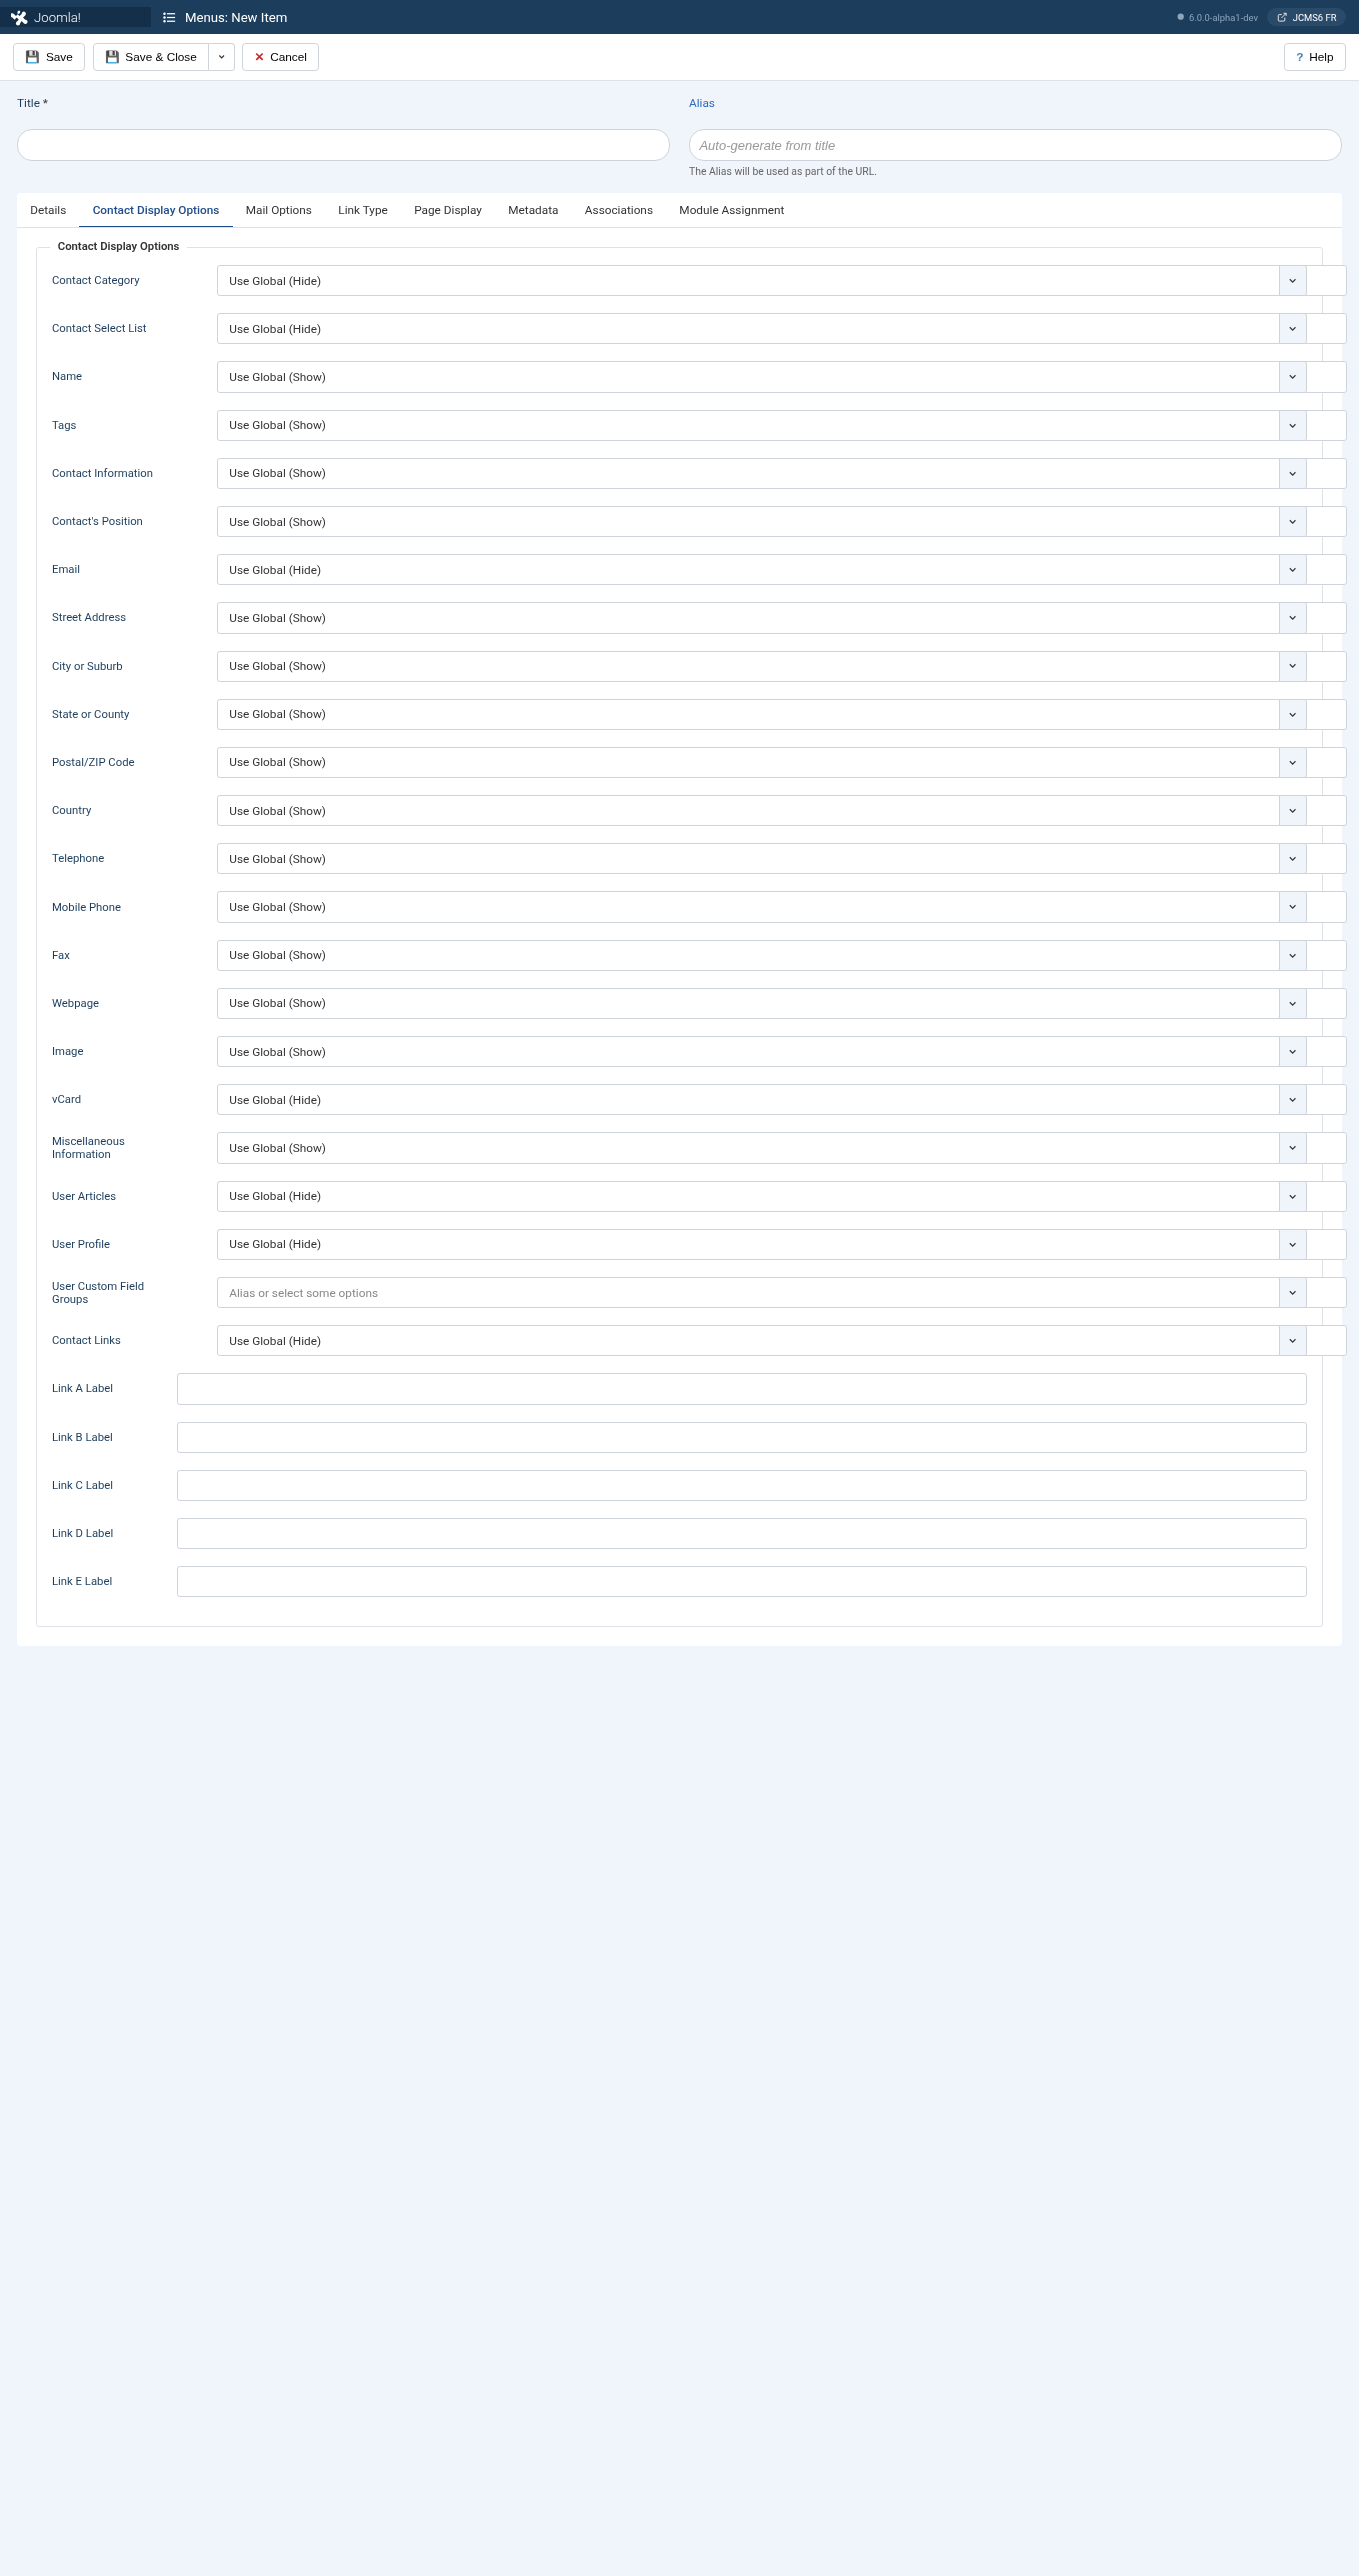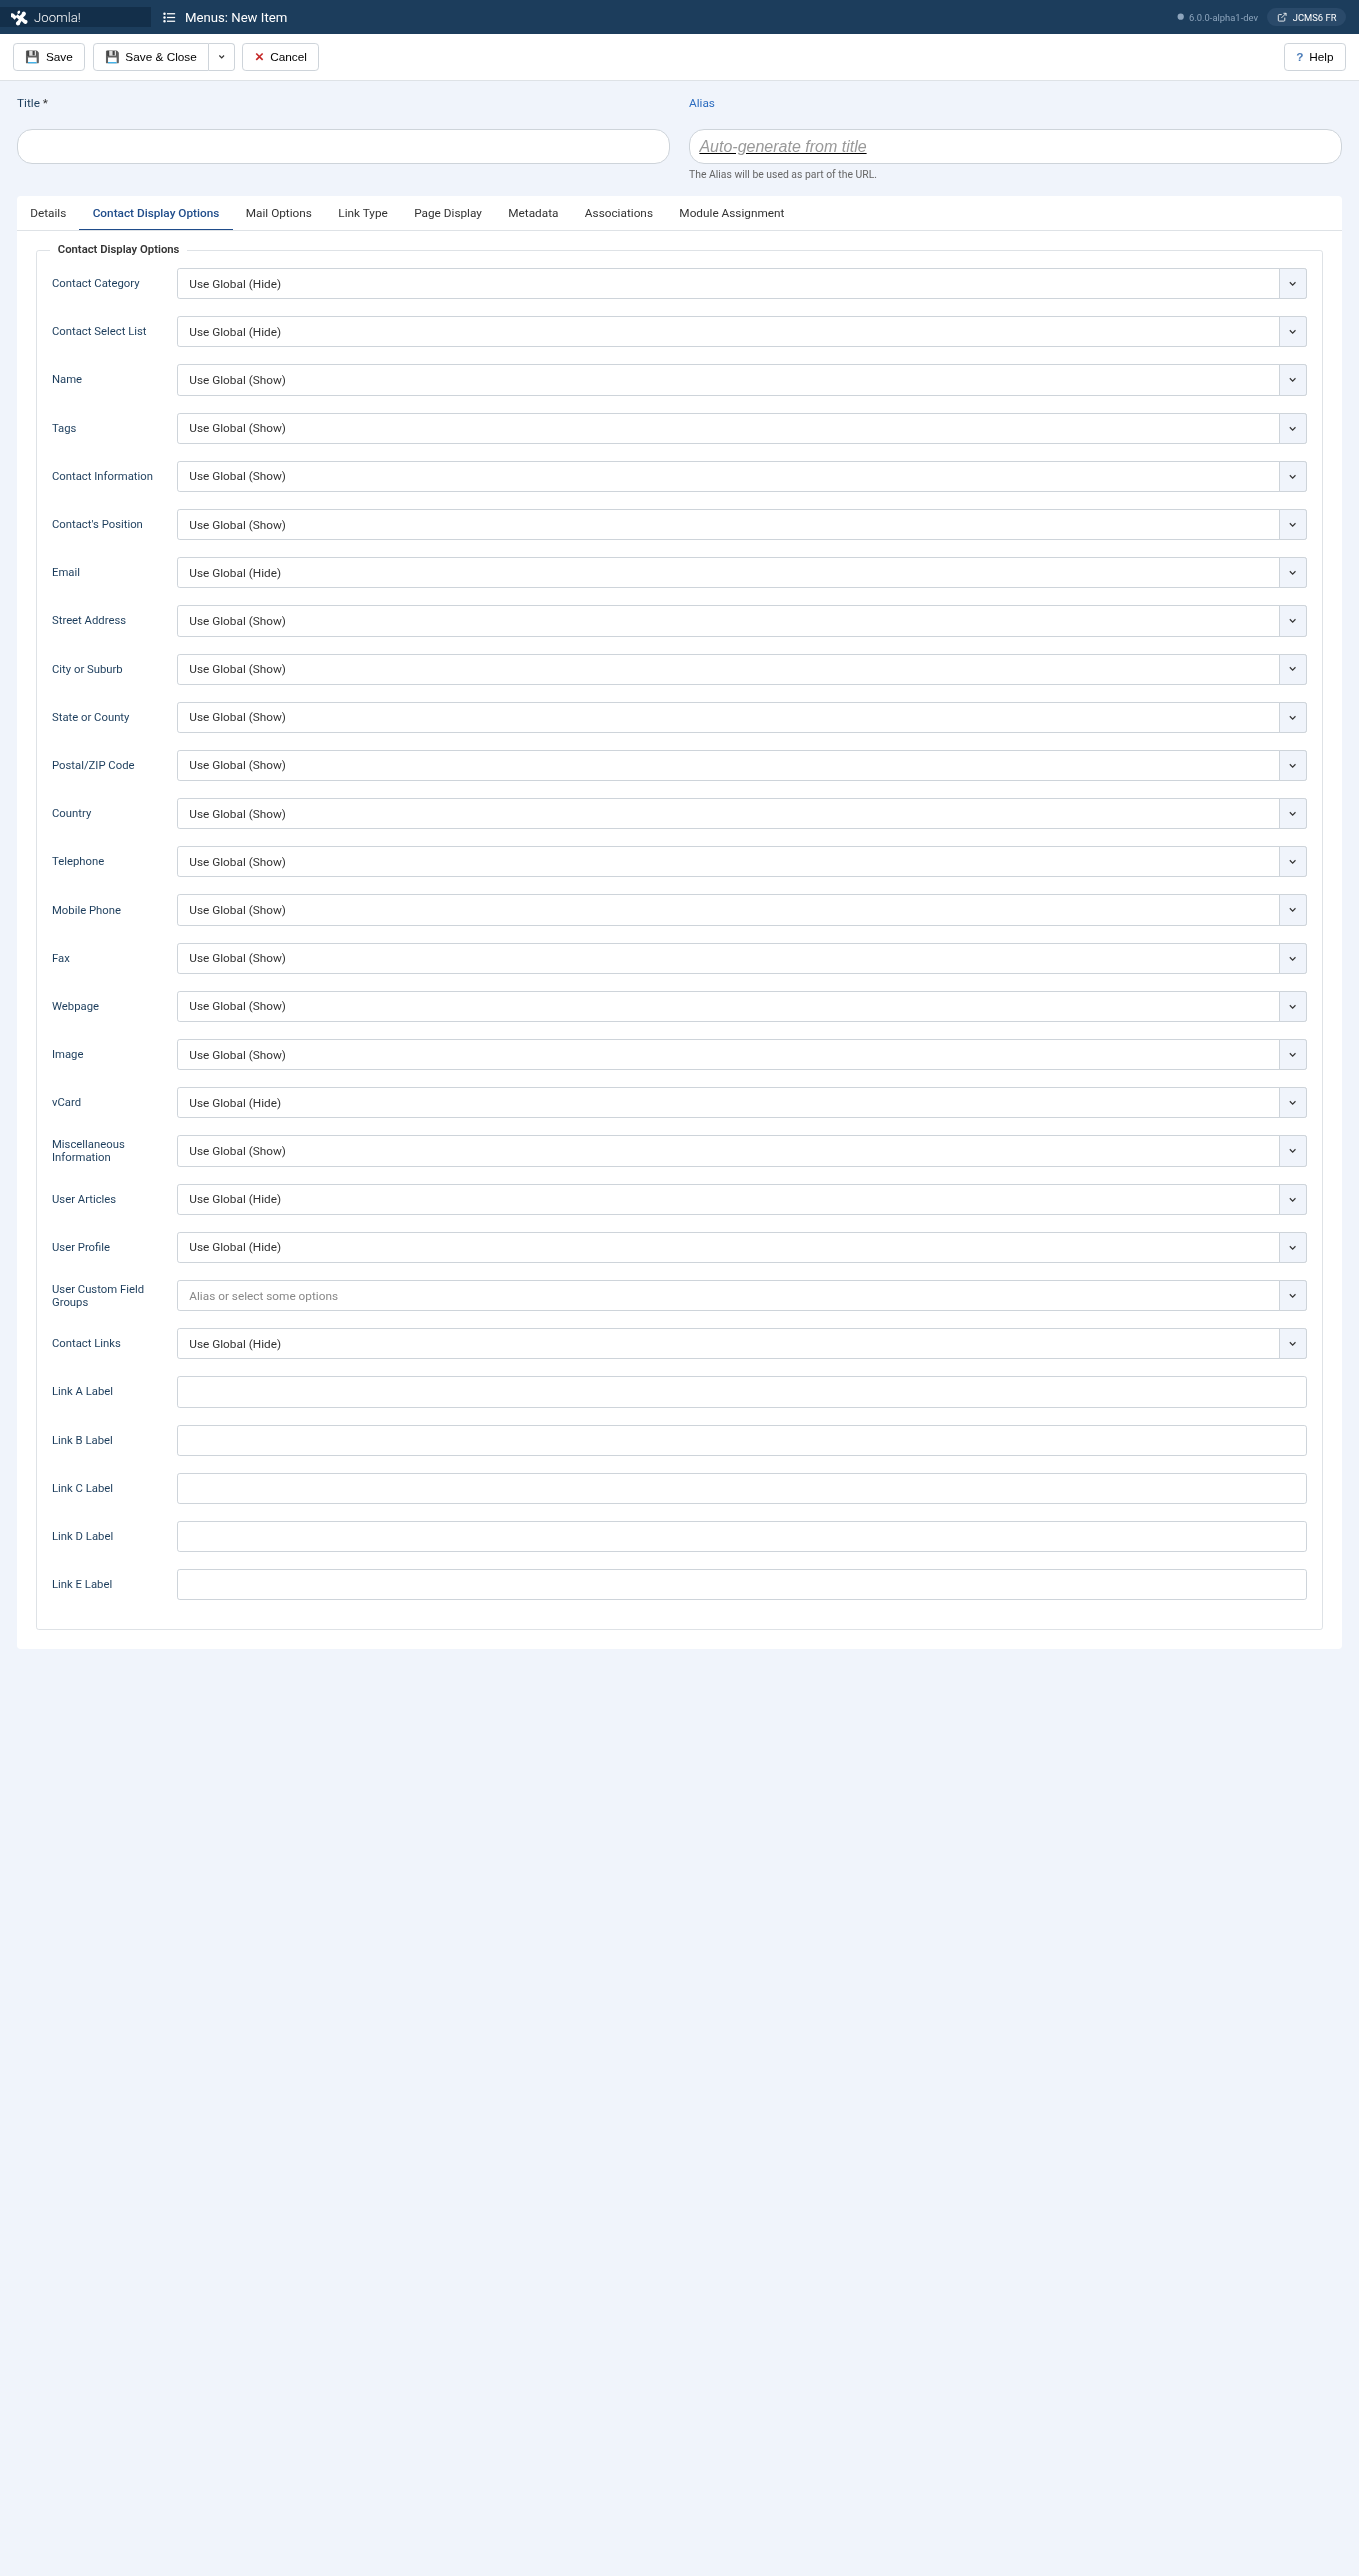--- a/index.html
+++ b/index.html
@@ -19,35 +19,35 @@
 .btn-grp .btn:last-child { border-top-left-radius: 0; border-bottom-left-radius: 0; border-left: 0; padding: 5.7px 7.6px; }
 .icon-save { color: #2f7d32; font-weight: bold; }
 .icon-cancel { color: #c52828; font-weight: bold; }
 .toolbar-right { margin-left: auto; }
 .icon-help { color: #4b7cb8; font-weight: bold; }
 .form-top { padding: 15px 17px 9.4px; display: flex; gap: 19px; }
 .form-top-col { flex: 1; }
 .form-top-label { font-size: 11.8px; color: #1c3d5c; margin-bottom: 19px; }
 .form-top-label.alias { color: #2c6cbf; }
 .form-top-label .req { color: #333; }
-.form-input { width: 100%; border: 0.9px solid #ced4da; border-radius: 15px; padding: 7.6px 9.4px; font-size: 16px; background: #fff; text-decoration: underline; }
+.form-input { width: 100%; border: 0.9px solid #ced4da; border-radius: 15px; padding: 7.6px 9.4px; font-size: 13px; background: #fff; }
 .form-input::placeholder { color: #999; font-style: italic; }
 .form-hint { font-size: 10.4px; color: #666; margin-top: 3.8px; }
 .content-card { background: #fff; margin: 5.7px 17px 17px; border-radius: 3.8px; }
 .tabs { display: flex; border-bottom: 0.9px solid #dee2e6; padding: 0; }
 .tab { padding: 9.4px 13.2px; font-size: 11.8px; color: #333; cursor: pointer; border-bottom: 1.9px solid transparent; }
 .tab.active { color: #1f4c8a; border-bottom-color: #1f4c8a; font-weight: 500; }
 .tab-body { padding: 19px; }
 .fieldset { border: 0.9px solid #dee2e6; border-radius: 2.8px; padding: 17px 15px 11.3px; position: relative; }
 .fieldset-label { position: absolute; top: -7.6px; left: 13.2px; background: #fff; padding: 0 7.6px; font-size: 11.3px; font-weight: 600; color: #333; }
 .form-row { display: flex; align-items: center; margin-bottom: 17px; }
 .form-row-label { width: 125px; font-size: 11.3px; color: #1c3d5c; padding-right: 9.4px; }
 .form-row-ctrl { flex: 1; }
 .select-wrap { position: relative; }
-.select-field { width: 100%; border: 0.9px solid #ced4da; border-radius: 2.8px; padding: 7.6px 11.3px; font-size: 11.8px; background: #fff; cursor: pointer; }
+.select-field { width: 100%; border: 0.9px solid #ced4da; border-radius: 2.8px; padding: 7.6px 11.3px; font-size: 11.8px; background: #fff; cursor: pointer; margin-left: 40px; }
 .select-caret { position: absolute; right: 0; top: 0; bottom: 0; width: 28px; background: #f0f4fb; border: 0.9px solid #ced4da; border-left: 0.9px solid #ced4da; border-radius: 0 2.8px 2.8px 0; display: flex; align-items: center; justify-content: center; pointer-events: none; }
 .select-caret svg { width: 11.3px; height: 11.3px; }
 .text-input { width: 100%; border: 0.9px solid #ced4da; border-radius: 2.8px; padding: 7.6px 11.3px; font-size: 11.8px; background: #fff; }
 .multi-select .select-field { color: #888; }
 </style>
 </head>
 <body>
 
 <div class="header">
   <div class="logo-box">

